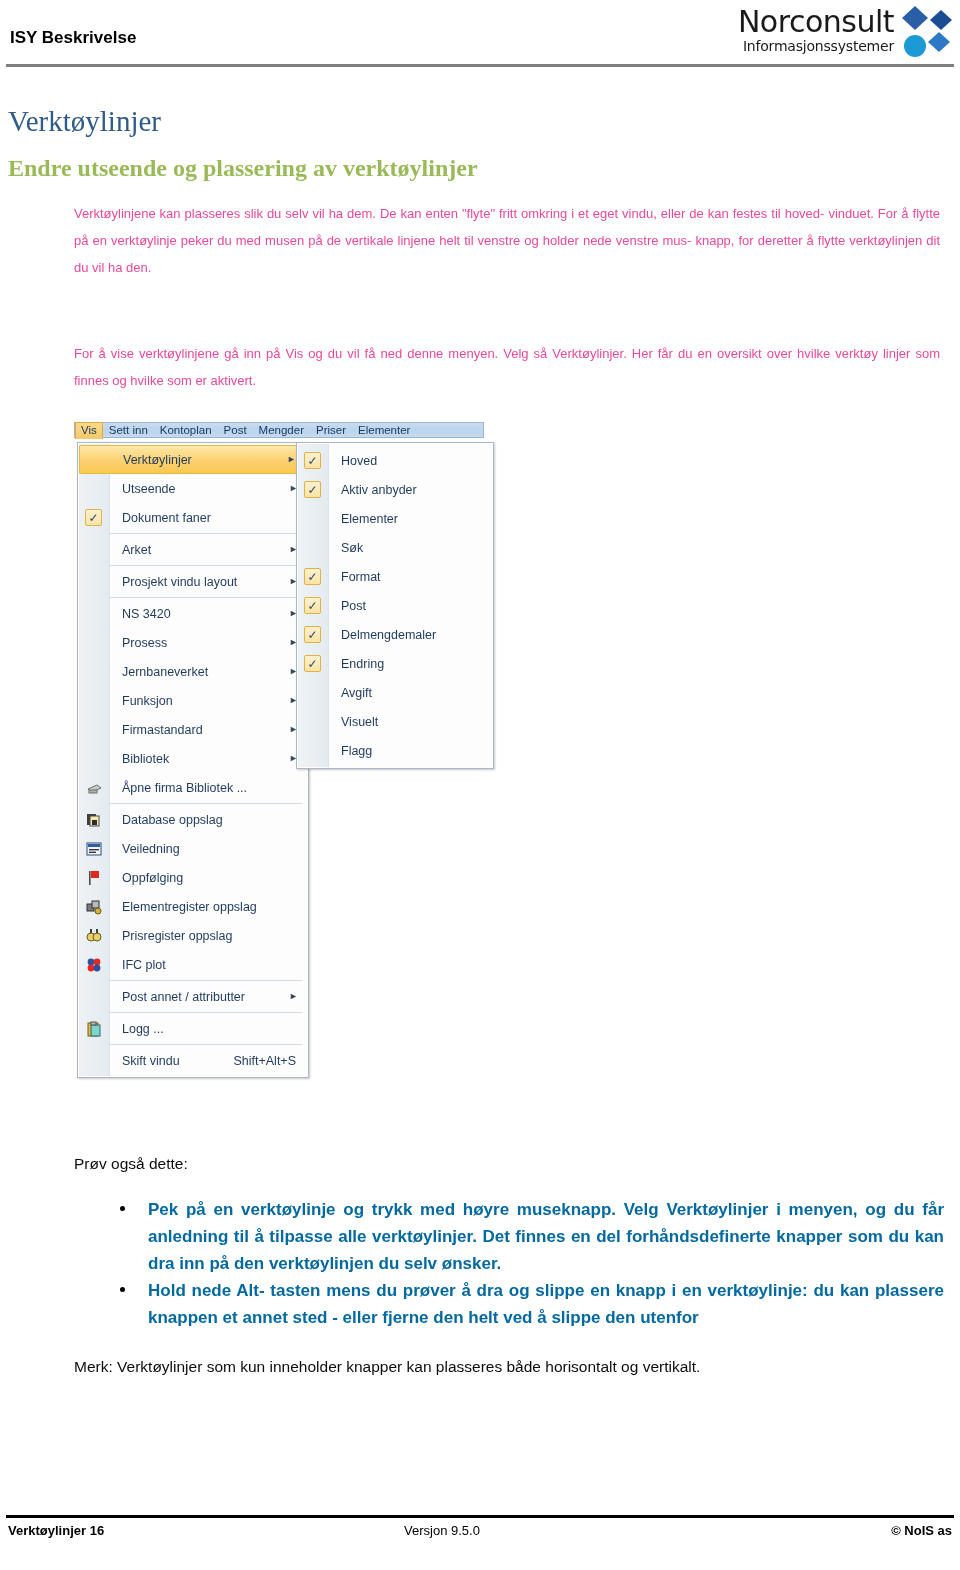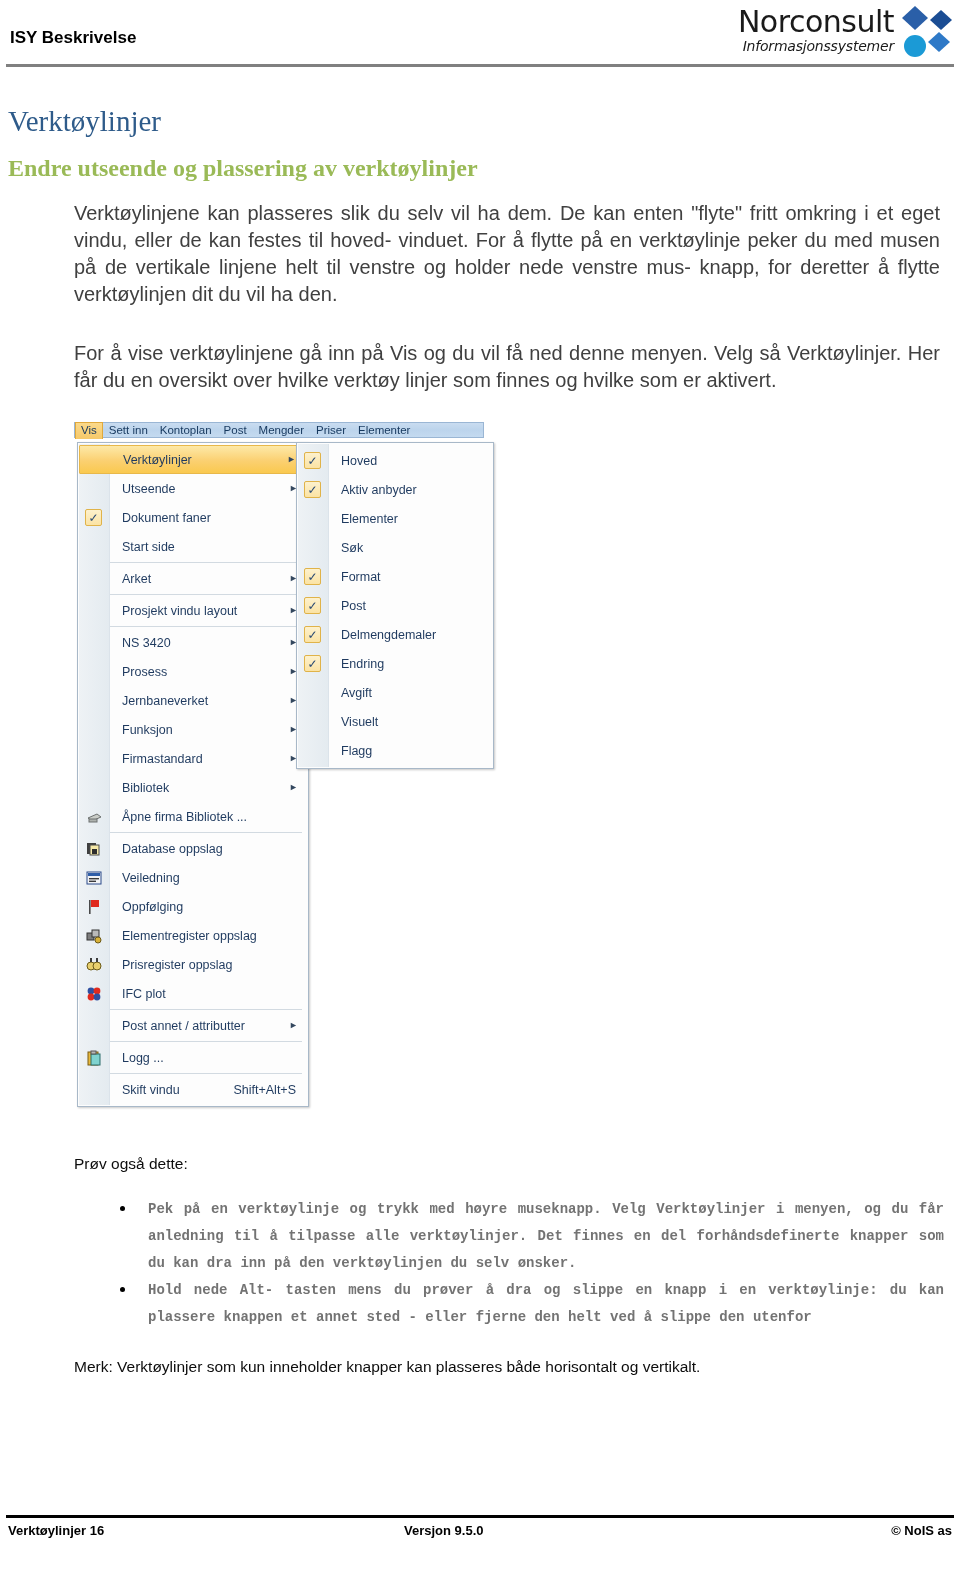--- a/index.html
+++ b/index.html
@@ -50,21 +50,20 @@
   }
   .logo-sub {
     position: absolute;
     right: 58px;
     top: 34px;
     font-size: 14px;
     font-weight: 400;
     color: #1a1a1a;
     letter-spacing: -0.2px;
     font-family: "DejaVu Sans", sans-serif;
-    font-style: italic;
   }
   .logo-mark {
     position: absolute;
     right: 0px;
     top: 2px;
     width: 54px;
     height: 54px;
   }
   .header-rule {
     position: absolute;
@@ -93,23 +92,23 @@
     color: #9aba57;
     font-family: "Liberation Serif", serif;
     font-weight: bold;
   }
 
   
   .para {
     position: absolute;
     left: 74px;
     width: 866px;
-    font-size: 20px;
+    font-size: 13px;
     line-height: 27px;
-    color: #404040;
+    color: #ec4899;
     text-align: justify;
     text-justify: inter-word;
   }
   .para-1 { top: 200px; }
   .para-2 { top: 340px; }
   .para-label {
     position: absolute;
     left: 74px;
     font-size: 15.5px;
     line-height: 27px;
@@ -132,27 +131,26 @@
     left: 112px;
     top: 1196px;
     width: 832px;
     margin: 0;
     padding: 0;
     list-style: none;
   }
   .bullets li {
     position: relative;
     padding-left: 36px;
-    font-size: 14px;
+    font-size: 17px;
     line-height: 27px;
     font-weight: bold;
-    color: #737373;
+    color: #0369a1;
     text-align: justify;
     margin-bottom: 0px;
-    font-family: Liberation Mono, monospace;
   }
   .bullets li .dot {
     position: absolute;
     left: 8px;
     top: 10px;
     width: 5px;
     height: 5px;
     background: #000;
     border-radius: 50%;
   }
@@ -318,21 +316,21 @@
     top: 1523px;
     width: 960px;
     height: 30px;
   }
   .footer .f-left {
     position: absolute; left: 8px; top: 0;
     font-size: 13px; font-weight: bold; color: #000;
   }
   .footer .f-mid {
     position: absolute; left: 404px; top: 0;
-    font-size: 13px; font-weight: bold; color: #000;
+    font-size: 13px; font-weight: normal; color: #000;
   }
   .footer .f-right {
     position: absolute; right: 8px; top: 0;
     font-size: 13px; font-weight: bold; color: #000;
   }
 </style>
 </head>
 <body>
 
 <div class="page-header">
@@ -380,24 +378,20 @@
           <div class="icon-cell"></div>
           <span class="lbl">Utseende</span>
           <span class="arrow">►</span>
         </div>
         <div class="row">
           <div class="icon-cell">
             <span class="chk">✓</span>
           </div>
           <span class="lbl">Dokument faner</span>
         </div>
-        <div class="row">
-          <div class="icon-cell"></div>
-          <span class="lbl">Start side</span>
-        </div>
         <div class="sep"></div>
         <div class="row">
           <div class="icon-cell"></div>
           <span class="lbl">Arket</span>
           <span class="arrow">►</span>
         </div>
         <div class="sep"></div>
         <div class="row">
           <div class="icon-cell"></div>
           <span class="lbl">Prosjekt vindu layout</span>

